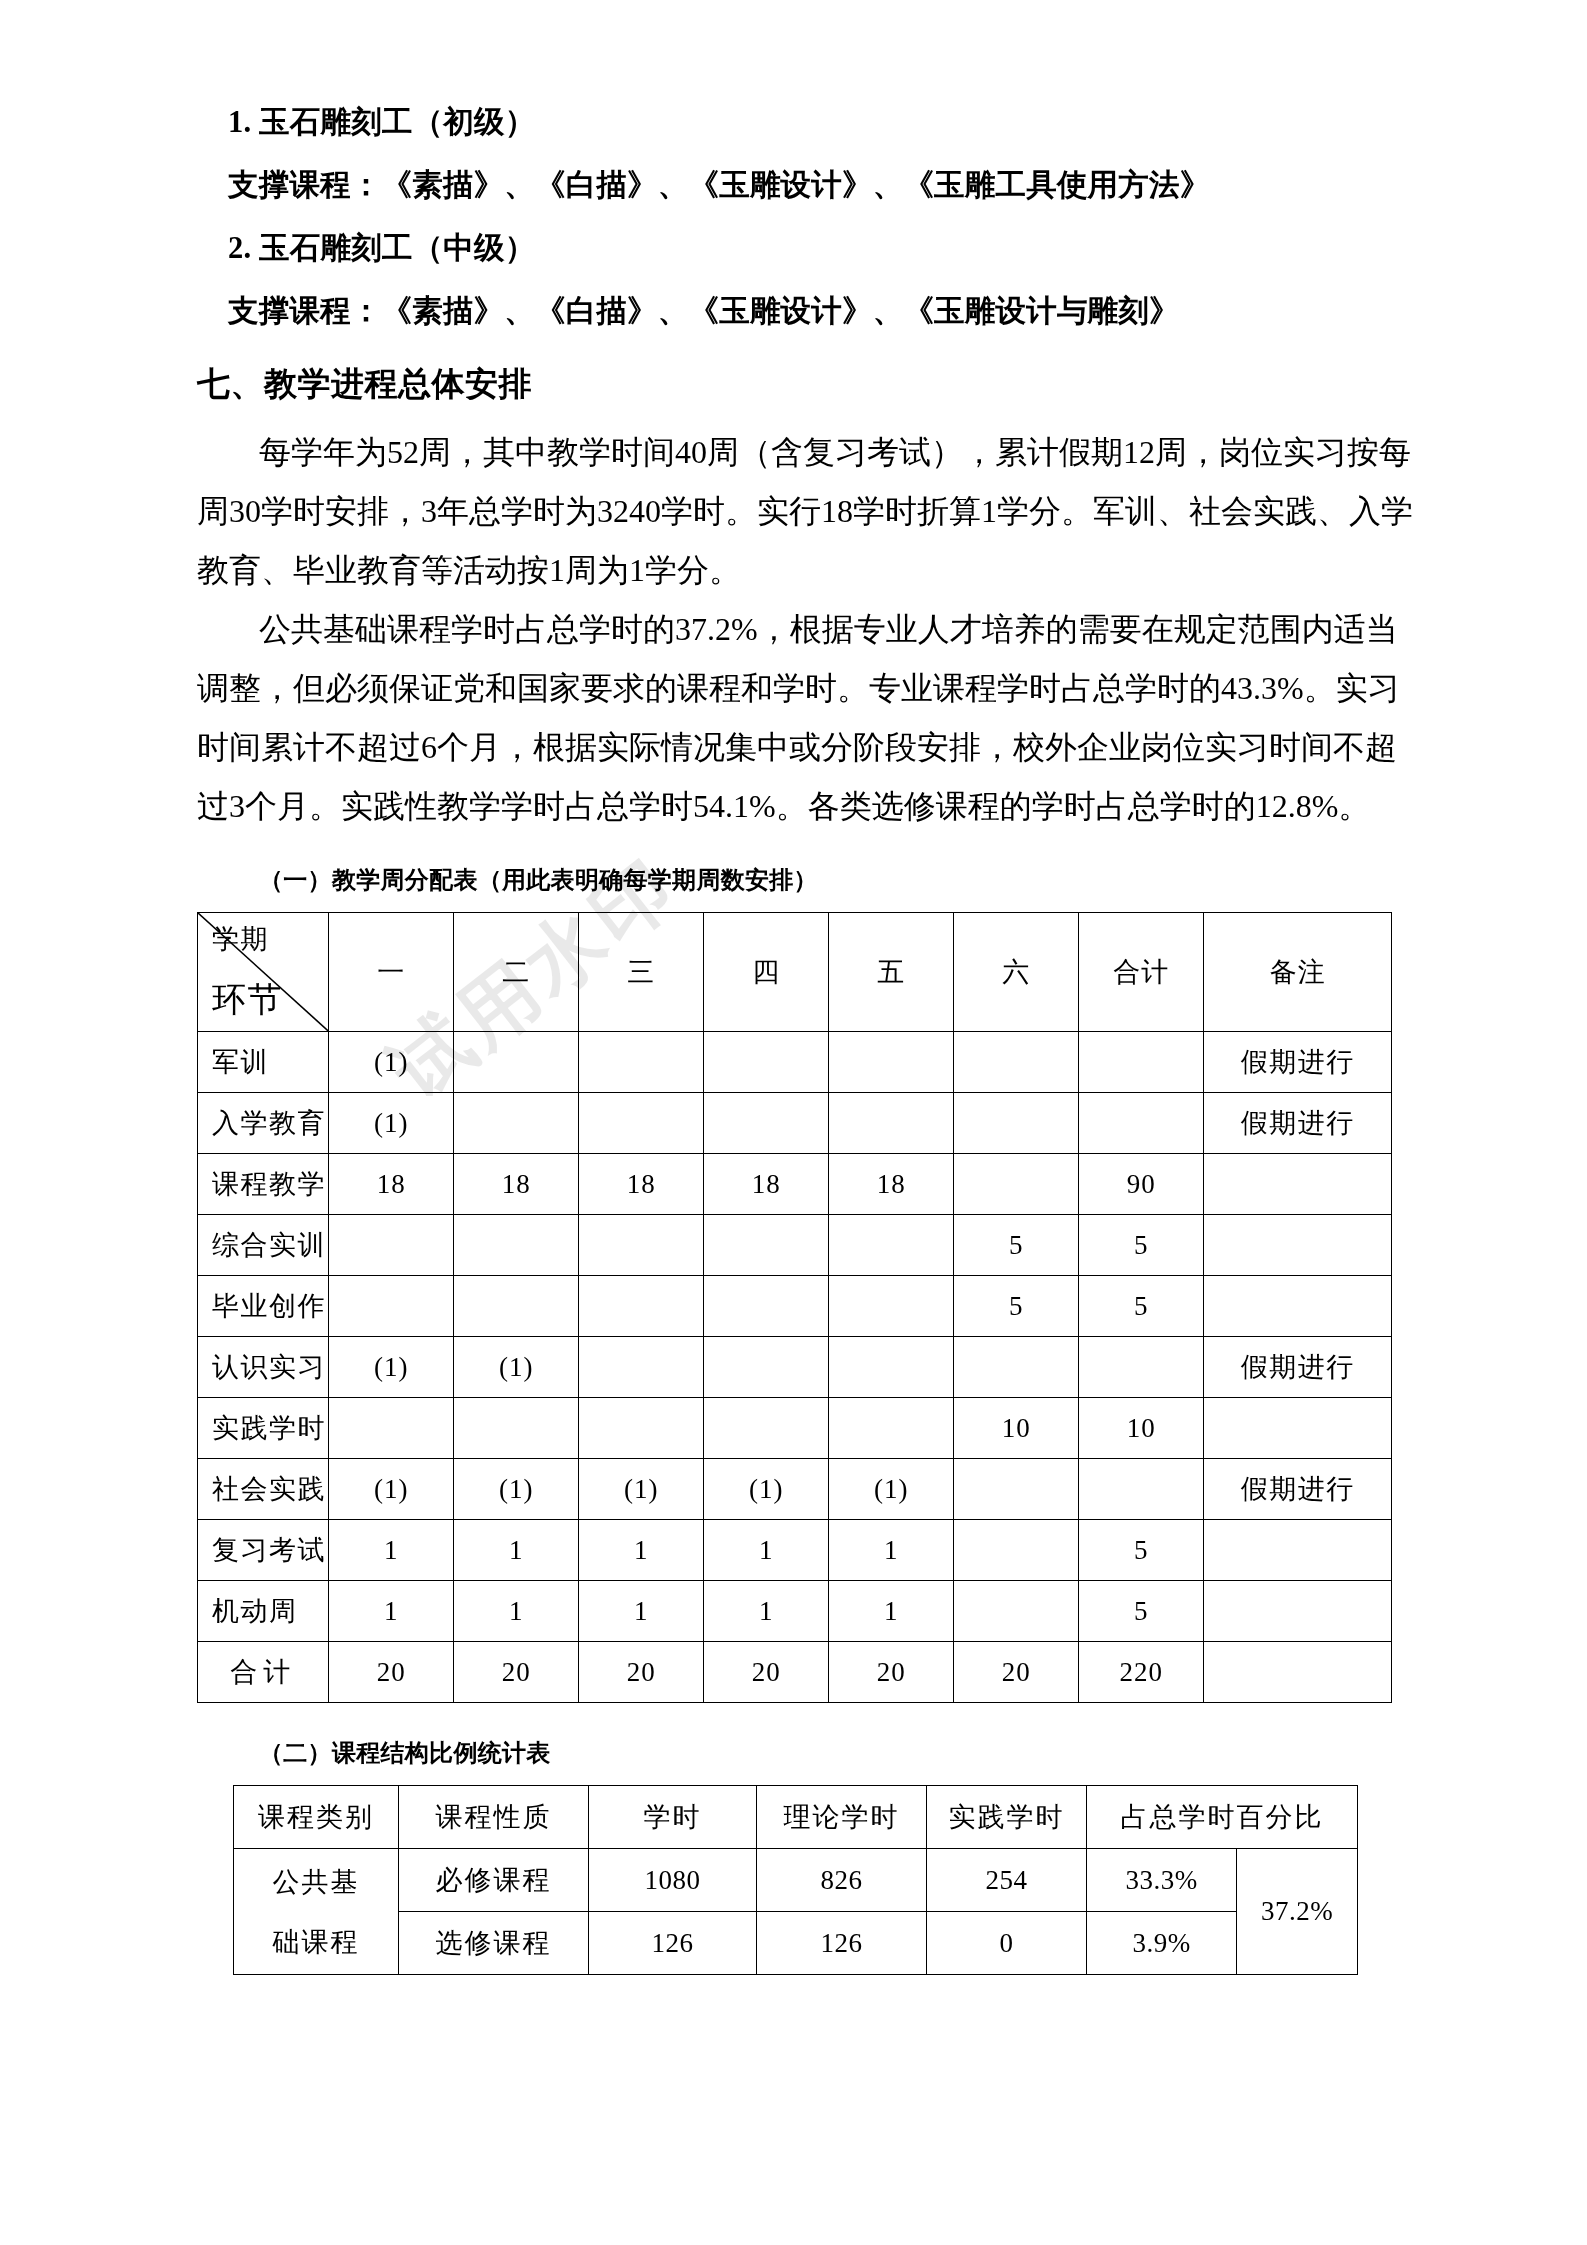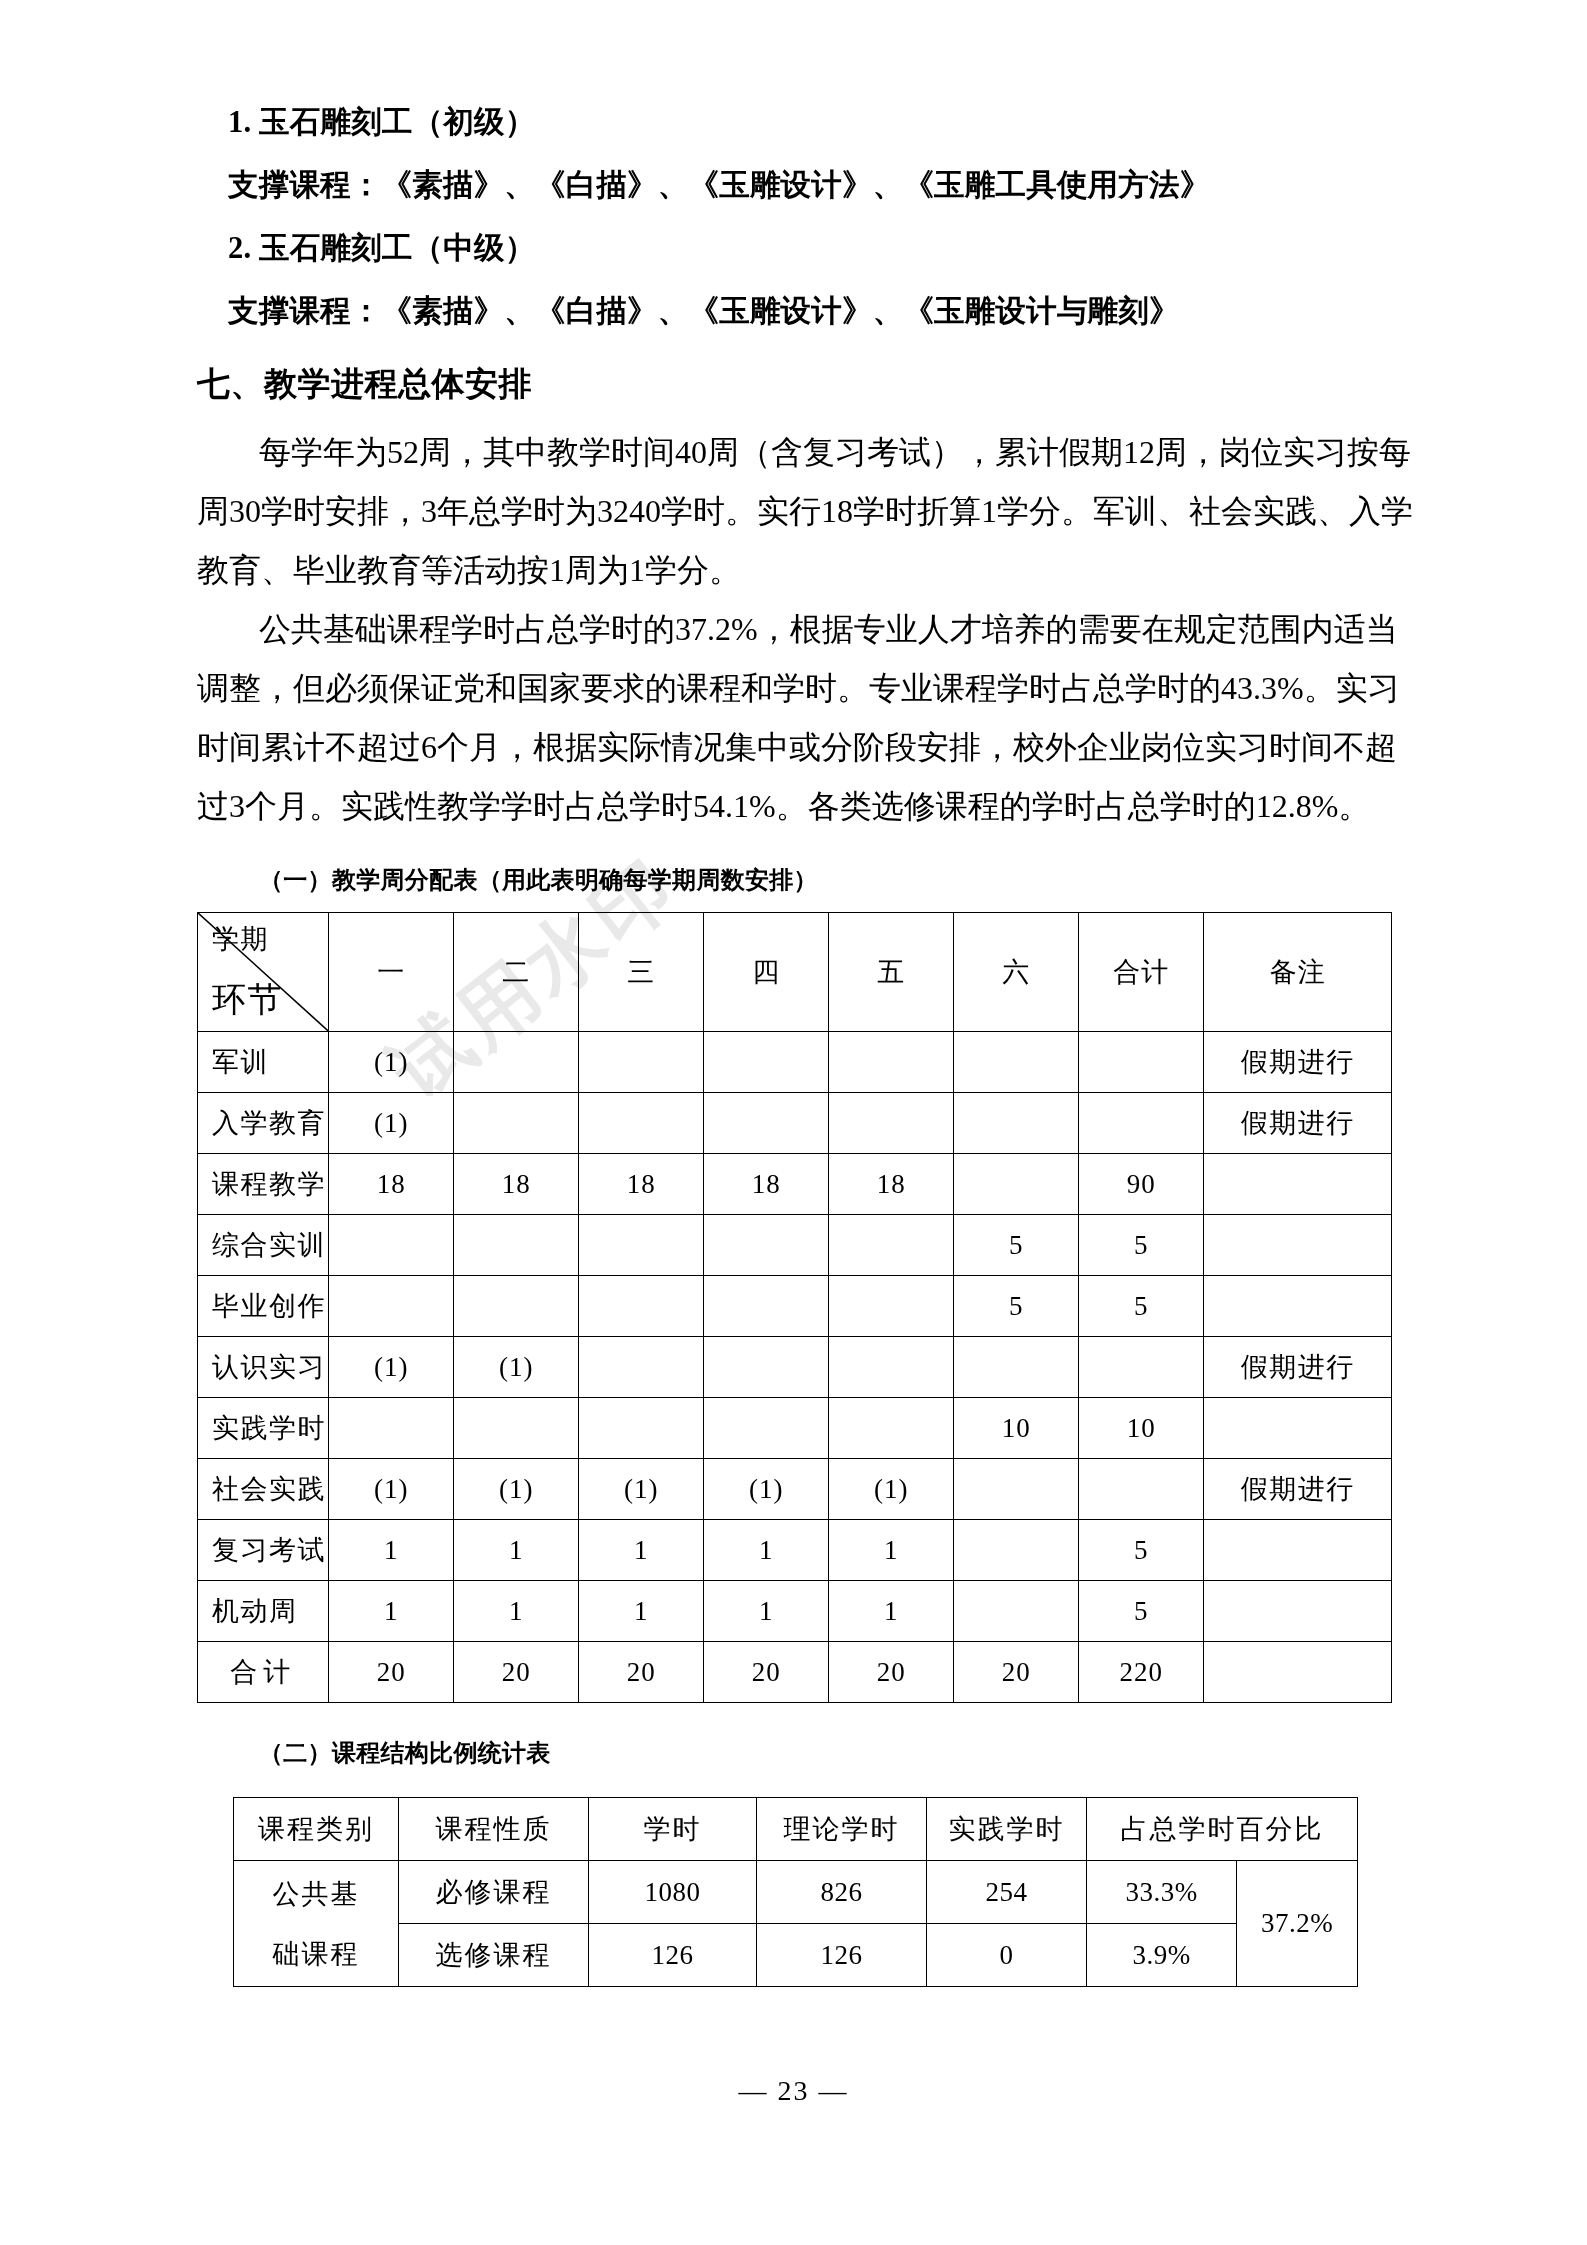--- a/index.html
+++ b/index.html
@@ -156,21 +156,21 @@
     left: 14px;
     bottom: 8px;
     font-size: 34px;
     letter-spacing: 1.5px;
   }
 
   
   #struct-table {
     width: 1124px;
     margin-left: 36px;
-    margin-top: 16px;
+    margin-top: 4px;
     border-radius: 19px;
   }
   #struct-table td, #struct-table th {
     border: 1.4px solid #000000;
     text-align: center;
     vertical-align: middle;
     height: 62px;
     padding: 0;
     font-weight: normal;
     letter-spacing: 2px;
@@ -435,17 +435,14 @@
           <td class="num">126</td>
           <td class="num">126</td>
           <td class="num">0</td>
           <td class="num">3.9%</td>
         </tr>
       </tbody>
     </table>
 
   </div>
 
-  <div class="footer">
-    <span>— 23 —</span>
-  </div>
 
 </div>
 
 </body></html>

